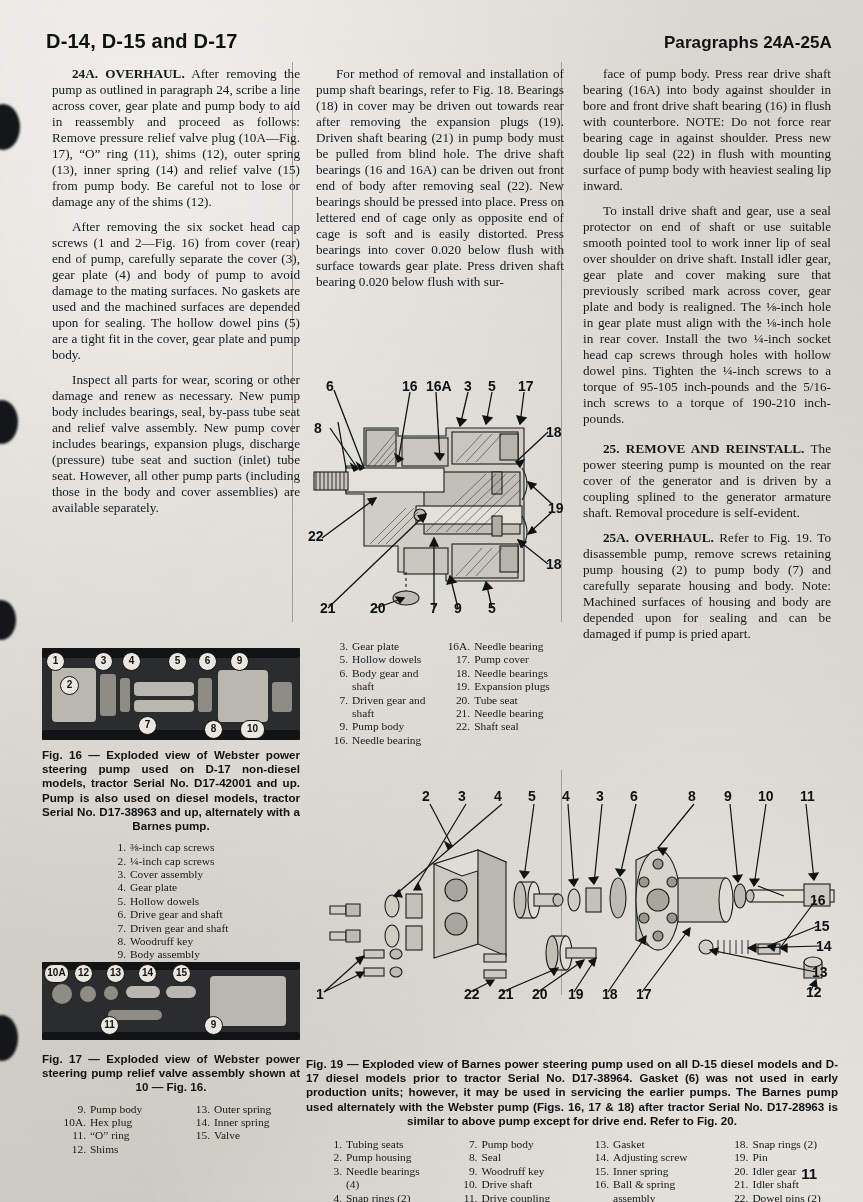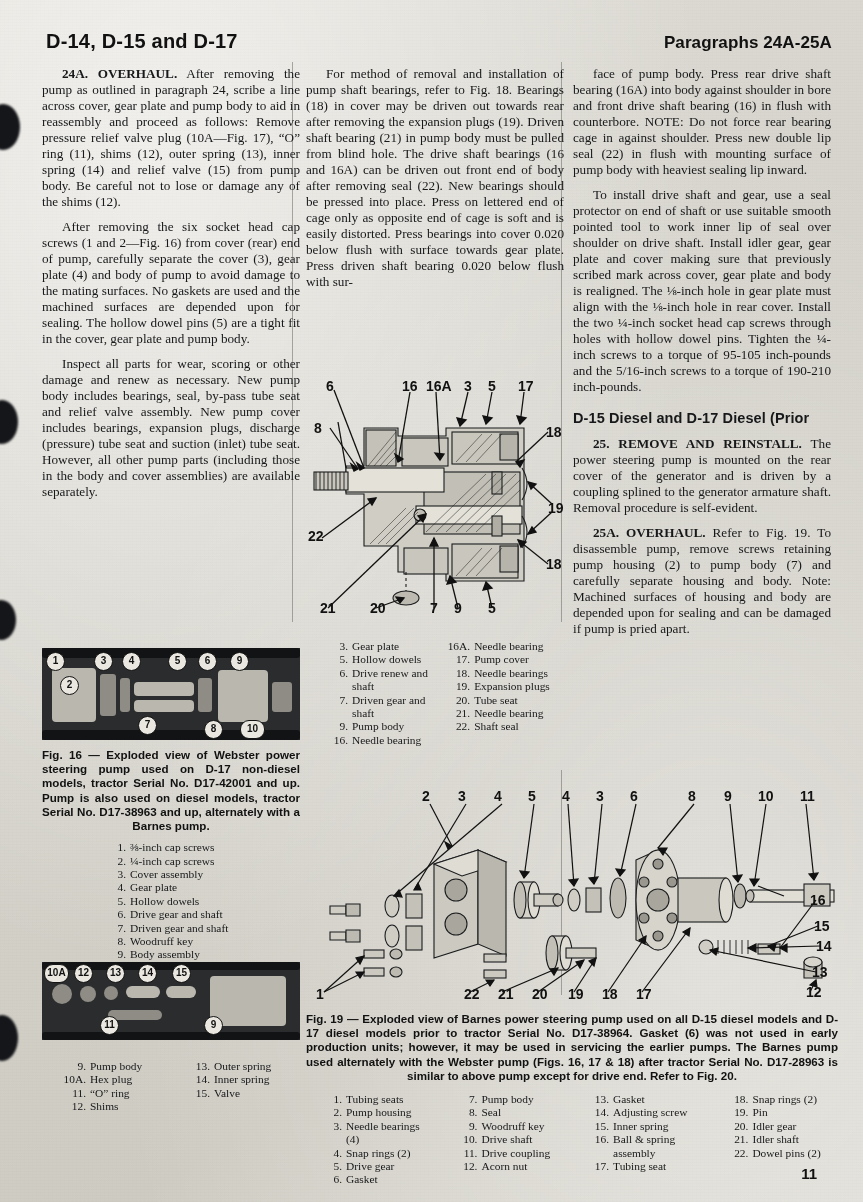--- a/index.html
+++ b/index.html
@@ -33,21 +33,21 @@
     font-weight:bold;font-size:20px;letter-spacing:.2px;color:#111;}
   #hdr .right{position:absolute;right:0;top:3px;font-family:"Liberation Sans",sans-serif;
     font-weight:bold;font-size:17px;letter-spacing:.1px;color:#111;}
 
   
   .col{position:absolute;width:258px;font-size:13.2px;line-height:16.0px;
        text-align:justify;text-justify:inter-word;hyphens:none;}
   #col1{left:42px;top:66px;}
   #col2{left:306px;top:66px;}
   #col3{left:573px;top:66px;}
-  .col p{margin:0 0 0 0;text-indent:20px;}
+  .col p{margin:0 0 0 10px;text-indent:20px;}
   .col p + p{margin-top:9px;}
   .col b{font-weight:bold;}
   .vrule{position:absolute;width:1px;background:#6e6c66;opacity:.55;}
   #vr1{left:292px;top:62px;height:560px;}
   #vr2{left:561px;top:62px;height:560px;}
   #vr3{left:561px;top:770px;height:225px;}
 
   
   .subhead{font-family:"Liberation Sans",sans-serif;font-weight:bold;font-size:14.5px;
     line-height:19px;text-align:center;text-indent:0;margin:14px 0 8px 0;letter-spacing:.1px;}
@@ -114,21 +114,20 @@
   </div>
 
   <div class="col" id="col2">
     <p>For method of removal and installation of pump shaft bearings, refer to Fig. 18. Bearings (18) in cover may be driven out towards rear after removing the expansion plugs (19). Driven shaft bearing (21) in pump body must be pulled from blind hole. The drive shaft bearings (16 and 16A) can be driven out front end of body after removing seal (22). New bearings should be pressed into place. Press on lettered end of cage only as opposite end of cage is soft and is easily distorted. Press bearings into cover 0.020 below flush with surface towards gear plate. Press driven shaft bearing 0.020 below flush with sur-</p>
   </div>
 
   <div class="col" id="col3">
     <p>face of pump body. Press rear drive shaft bearing (16A) into body against shoulder in bore and front drive shaft bearing (16) in flush with counterbore. NOTE: Do not force rear bearing cage in against shoulder. Press new double lip seal (22) in flush with mounting surface of pump body with heaviest sealing lip inward.</p>
     <p>To install drive shaft and gear, use a seal protector on end of shaft or use suitable smooth pointed tool to work inner lip of seal over shoulder on drive shaft. Install idler gear, gear plate and cover making sure that previously scribed mark across cover, gear plate and body is realigned. The ⅛-inch hole in gear plate must align with the ⅛-inch hole in rear cover. Install the two ¼-inch socket head cap screws through holes with hollow dowel pins. Tighten the ¼-inch screws to a torque of 95-105 inch-pounds and the 5/16-inch screws to a torque of 190-210 inch-pounds.</p>
     <div class="subhead">
-      <span class="l1">D-15 Diesel and D-17 Diesel (Prior</span>
     </div>
     <p><b>25.</b> <b>REMOVE AND REINSTALL.</b> <span>The power steering pump is mounted on the rear cover of the generator and is driven by a coupling splined to the generator armature shaft. Removal procedure is self-evident.</span></p>
     <p><b>25A.</b> <b>OVERHAUL.</b> <span>Refer to Fig. 19. To disassemble pump, remove screws retaining pump housing (2) to pump body (7) and carefully separate housing and body. Note: Machined surfaces of housing and body are depended upon for sealing and can be damaged if pump is pried apart.</span></p>
   </div>
 
   <div id="fig18box">
     <svg width="258" height="245" viewBox="0 0 258 245">
       <g stroke="#1b1c1e" stroke-width="1.1" fill="none">
 
         <path d="M58 52 L58 90 L40 90 L40 118 L58 118 L58 170 L92 170 L92 196 L140 196 L140 205 L218 205 L218 52 L140 52 L140 60 L92 60 L92 52 Z" fill="#cfcdc4"></path>
@@ -253,21 +252,21 @@
         <div class="row">
             <div class="num">3.</div>
             <div class="nm">Gear plate</div>
           </div>
         <div class="row">
             <div class="num">5.</div>
             <div class="nm">Hollow dowels</div>
           </div>
         <div class="row">
             <div class="num">6.</div>
-            <div class="nm">Drive renew and</div>
+            <div class="nm">Body gear and</div>
           </div>
         <div class="cont">shaft</div>
         <div class="row">
             <div class="num">7.</div>
             <div class="nm">Driven gear and</div>
           </div>
         <div class="cont">shaft</div>
         <div class="row">
             <div class="num">9.</div>
             <div class="nm">Pump body</div>
@@ -394,20 +393,23 @@
   </div>
   <div class="callout wide" style="left:44px;top:964px;">10A</div>
   <div class="callout" style="left:74px;top:964px;">12</div>
   <div class="callout" style="left:106px;top:964px;">13</div>
   <div class="callout" style="left:138px;top:964px;">14</div>
   <div class="callout" style="left:172px;top:964px;">15</div>
   <div class="callout" style="left:100px;top:1016px;">11</div>
   <div class="callout" style="left:204px;top:1016px;">9</div>
 
   <div style="position:absolute;left:42px;top:1052px;width:258px;">
+    <div class="figcap">
+      <span class="jl">Fig. 17 — Exploded view of Webster power steering pump relief valve assembly shown at 10 — Fig. 16.</span>
+    </div>
     <div class="parts" style="display:flex;gap:12px;margin-top:8px;padding-left:18px;">
       <div style="width:112px;">
         <div class="row">
             <div class="num">9.</div>
             <div class="nm">Pump body</div>
           </div>
         <div class="row">
             <div class="num">10A.</div>
             <div class="nm">Hex plug</div>
           </div>
@@ -590,21 +592,21 @@
     <div class="lead" style="left:10px;top:200px;">1</div>
     <div class="lead" style="left:158px;top:200px;">22</div>
     <div class="lead" style="left:192px;top:200px;">21</div>
     <div class="lead" style="left:226px;top:200px;">20</div>
     <div class="lead" style="left:262px;top:200px;">19</div>
     <div class="lead" style="left:296px;top:200px;">18</div>
     <div class="lead" style="left:330px;top:200px;">17</div>
   </div>
 
   <div style="position:absolute;left:306px;top:1012px;width:532px;">
-    <div class="figcap" style="text-align:justify;">
+    <div class="figcap" style="text-align:justify;margin-top:45px;">
       <span class="jl">Fig. 19 — Exploded view of Barnes power steering pump used on all D-15 diesel models and D-17 diesel models prior to tractor Serial No. D17-38964. Gasket (6) was not used in early production units; however, it may be used in servicing the earlier pumps. The Barnes pump used alternately with the Webster pump (Figs. 16, 17 &amp; 18) after tractor Serial No. D17-28963 is similar to above pump except for drive end. Refer to Fig. 20.</span>
     </div>
     <div class="parts" style="display:flex;gap:16px;margin-top:10px;padding-left:10px;">
       <div style="width:124px;">
         <div class="row">
             <div class="num">1.</div>
             <div class="nm">Tubing seats</div>
           </div>
         <div class="row">
             <div class="num">2.</div>

